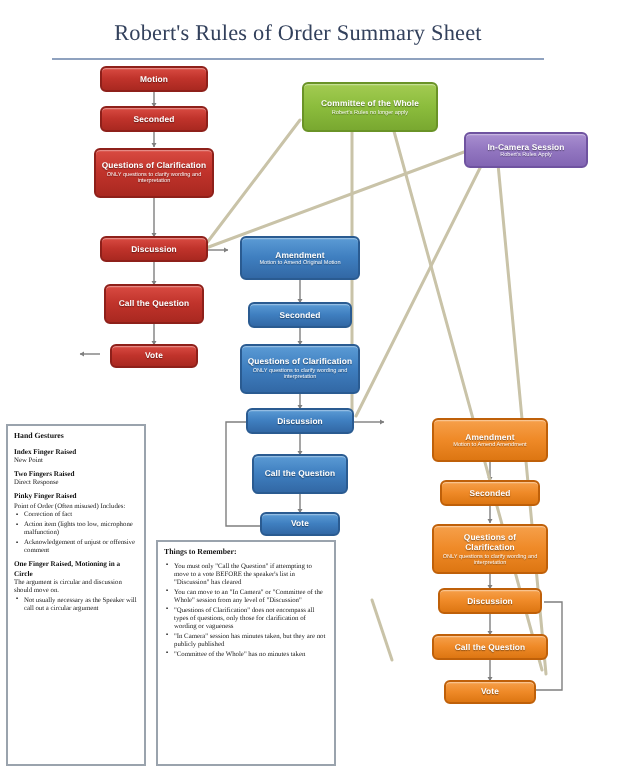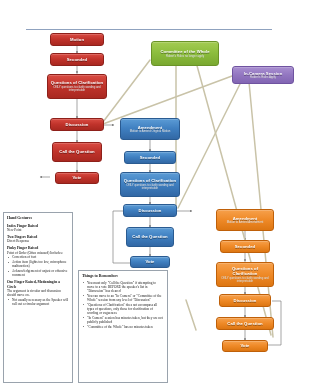--- a/index.html
+++ b/index.html
@@ -135,20 +135,21 @@
     content:"\25AA";
     position:absolute;left:-4px;top:-.3px;
     font-size:3px;color:#222;
   }
 </style>
 </head>
 <body>
 
 <div id="page">
 
+  <div class="title">Robert's Rules of Order Summary Sheet</div>
   <div class="title-rule"></div>
 
   <svg id="wires" viewBox="0 0 298 386">
     <defs>
       <marker id="ahD" markerWidth="4" markerHeight="4" refX="3.2" refY="2" orient="auto">
         <path d="M0,0 L3.4,2 L0,4 z" fill="#7f7f7f"></path>
       </marker>
       <marker id="ahT" markerWidth="4" markerHeight="4" refX="3.2" refY="2" orient="auto">
         <path d="M0,0 L3.4,2 L0,4 z" fill="#c3bda3"></path>
       </marker>

